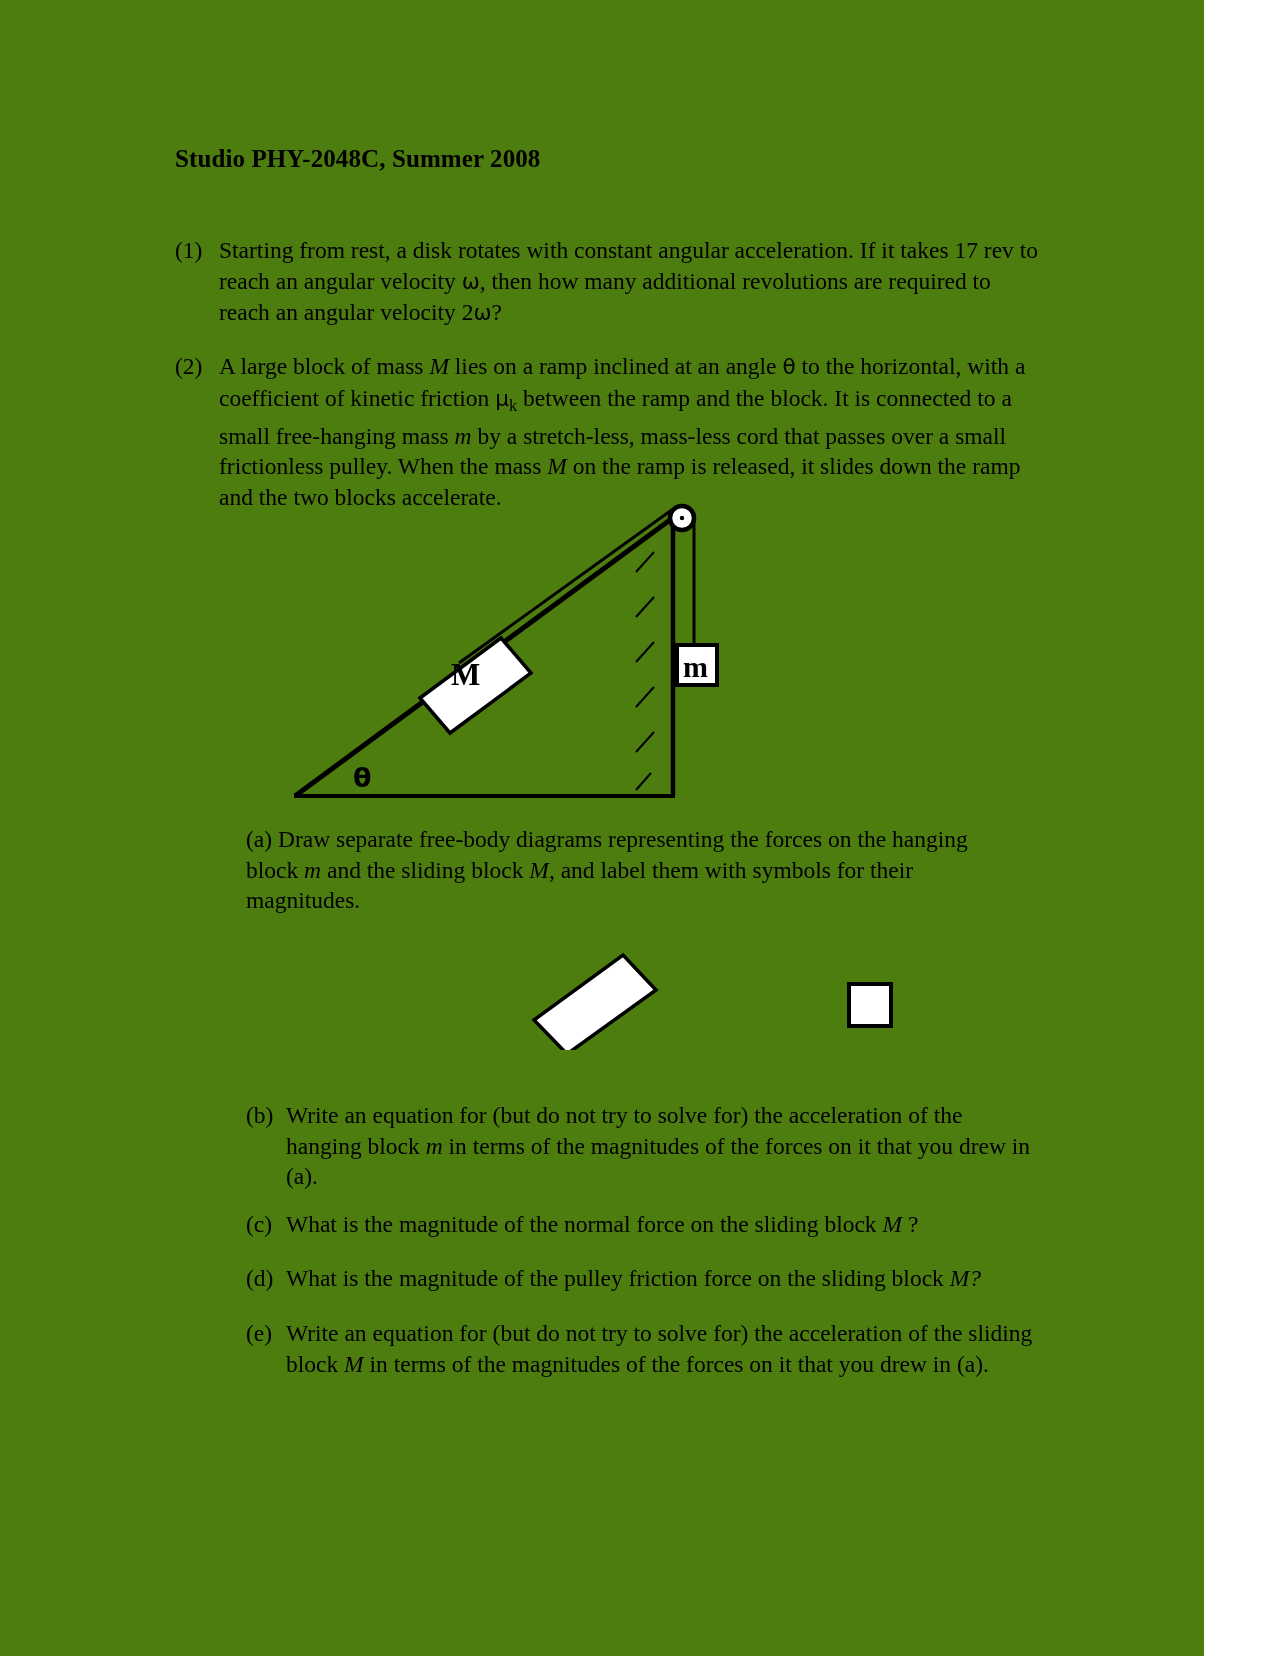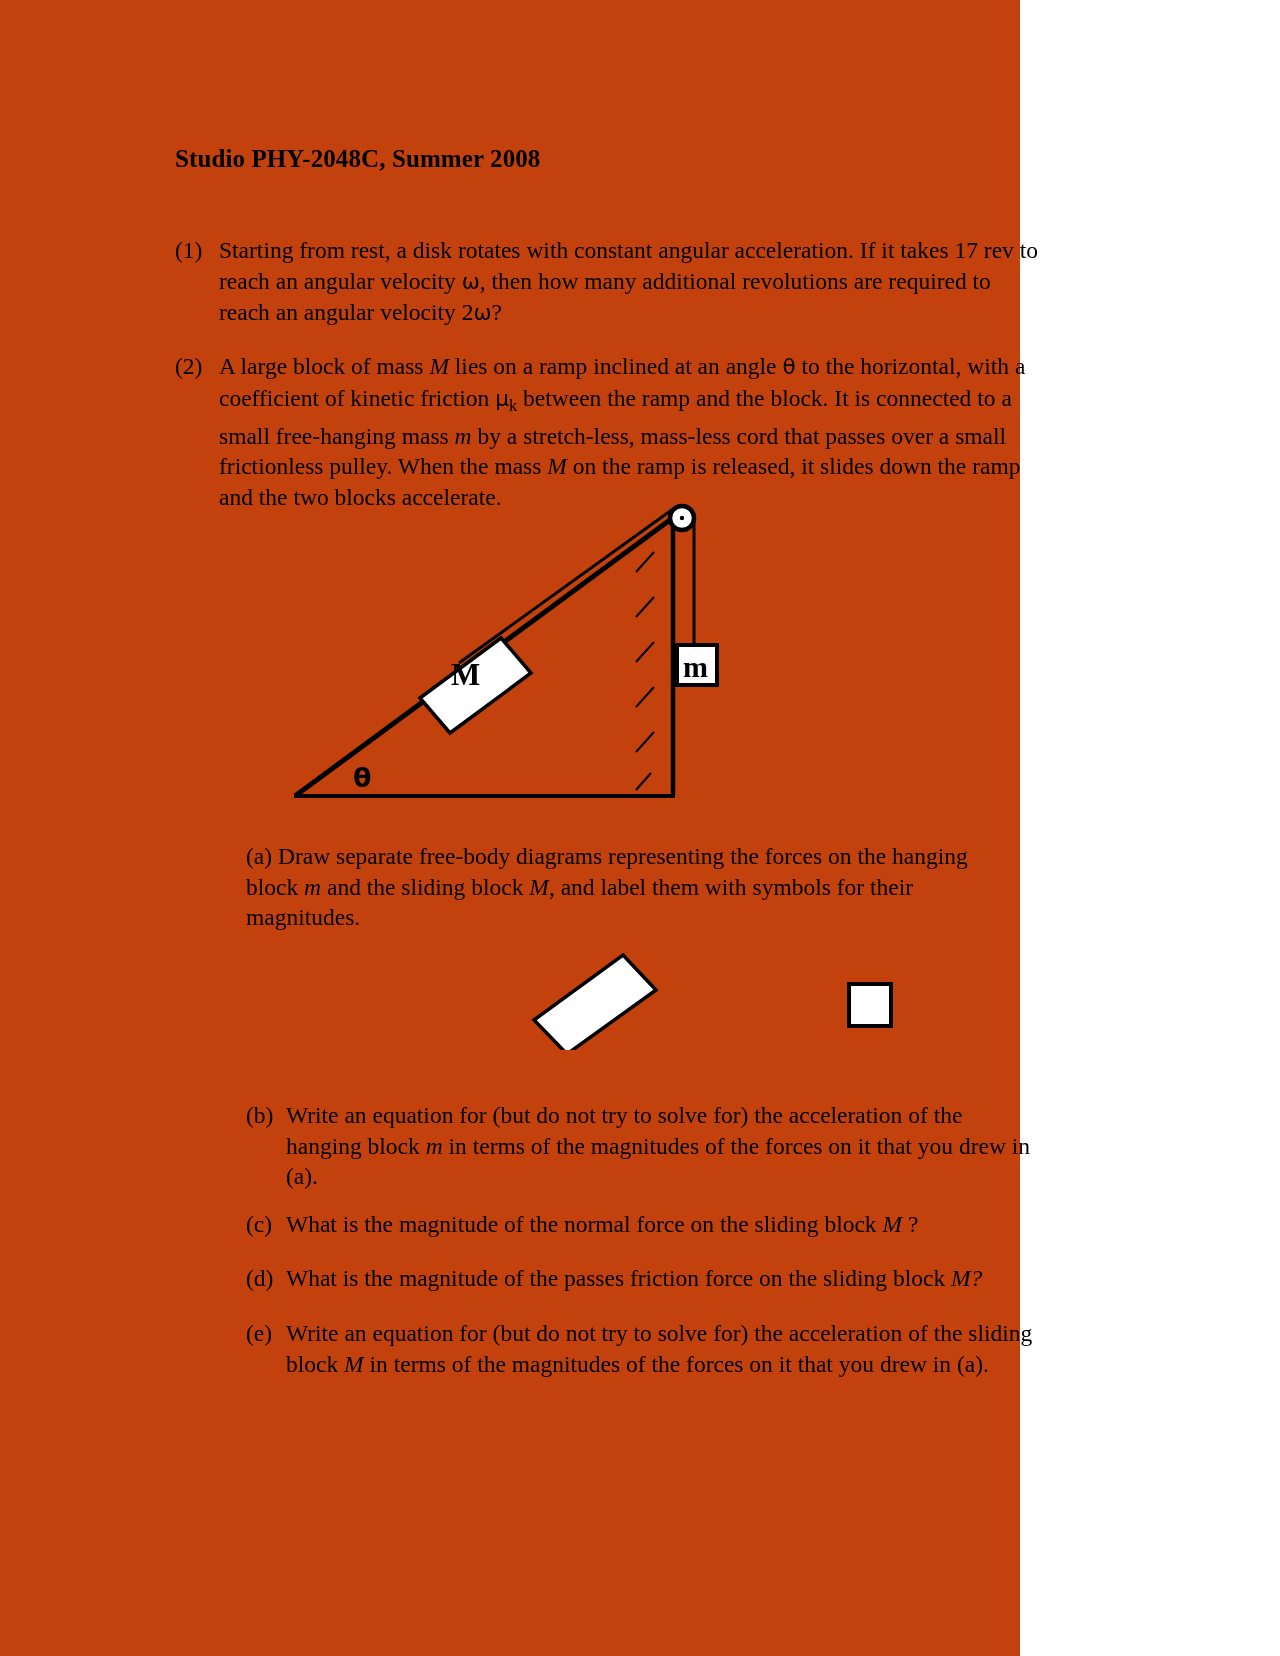--- a/index.html
+++ b/index.html
@@ -12,23 +12,23 @@
     width: 1280px;
     height: 1656px;
     font-family: "Liberation Serif", "DejaVu Serif", serif;
     color: #000000;
     position: relative;
     overflow: hidden;
   }
   .page {
     position: absolute;
     left: 0; top: 0;
-    width: 1020px;
+    width: 1204px;
     height: 1656px;
-    background: #c2410c;
+    background: #4d7c0f;
   }
 
   
   .doc-title {
     position: absolute;
     left: 175px;
     top: 142px;
     width: 900px;
     font-weight: bold;
     font-size: 25px;
@@ -63,21 +63,21 @@
     font-size: 23.5px;
     line-height: 30.5px;
     width: 790px;
   }
   .s-num {
     flex: 0 0 auto;
     width: 40px;
   }
   .s-body { flex: 1 1 auto; }
 
-  #sub-a { left: 246px; top: 841px; width: 750px; display: block; }
+  #sub-a { left: 246px; top: 824px; width: 750px; display: block; }
   #sub-b { left: 246px; top: 1100px; }
   #sub-c { left: 246px; top: 1209px; }
   #sub-d { left: 246px; top: 1263px; }
   #sub-e { left: 246px; top: 1318px; }
 
   i, .ital { font-style: italic; }
   .sub { font-size: 0.70em; vertical-align: -0.28em; }
   .greek { font-family: "DejaVu Sans", sans-serif; font-size: 0.92em; }
 
   
@@ -175,21 +175,21 @@
     <span class="s-body"><span>Write an equation for (but do not try to solve for) the acceleration of the hanging block </span><i>m</i><span> in terms of the magnitudes of the forces on it that you drew in (a).</span></span>
   </div>
 
   <div class="subitem" id="sub-c">
     <span class="s-num">(c)</span>
     <span class="s-body"><span>What is the magnitude of the normal force on the sliding block </span><i>M</i><span> ?</span></span>
   </div>
 
   <div class="subitem" id="sub-d">
     <span class="s-num">(d)</span>
-    <span class="s-body"><span>What is the magnitude of the passes friction force on the sliding block </span><i><span>M</span><span>?</span></i></span>
+    <span class="s-body"><span>What is the magnitude of the pulley friction force on the sliding block </span><i><span>M</span><span>?</span></i></span>
   </div>
 
   <div class="subitem" id="sub-e">
     <span class="s-num">(e)</span>
     <span class="s-body"><span>Write an equation for (but do not try to solve for) the acceleration of the sliding block </span><i>M</i><span> in terms of the magnitudes of the forces on it that you drew in (a).</span></span>
   </div>
 
 </div>
 
 </body></html>

